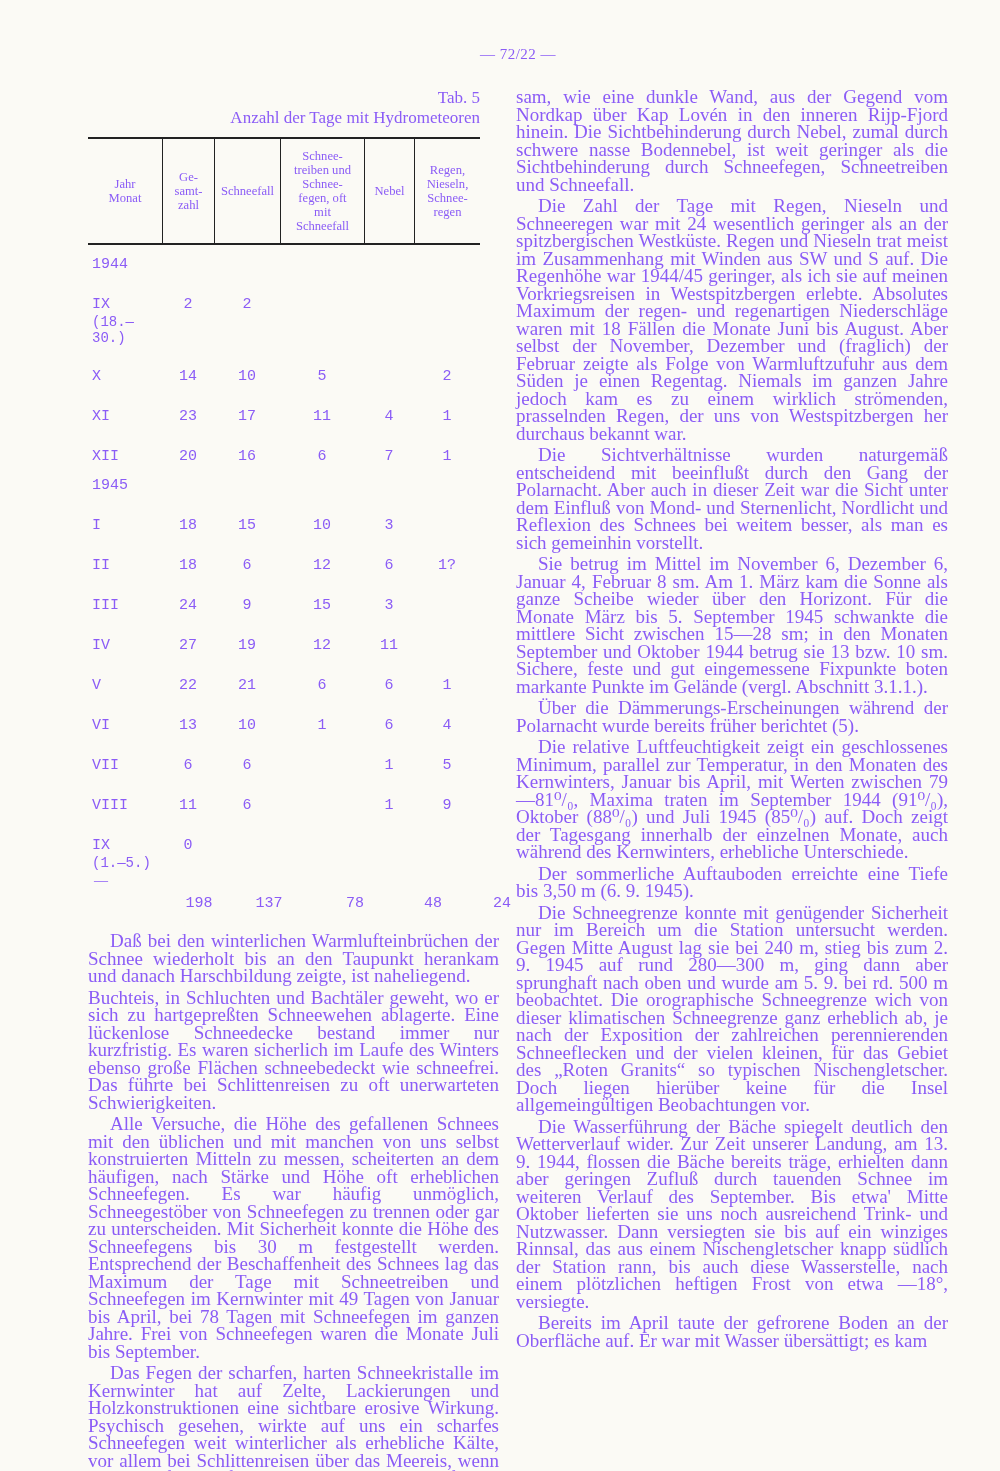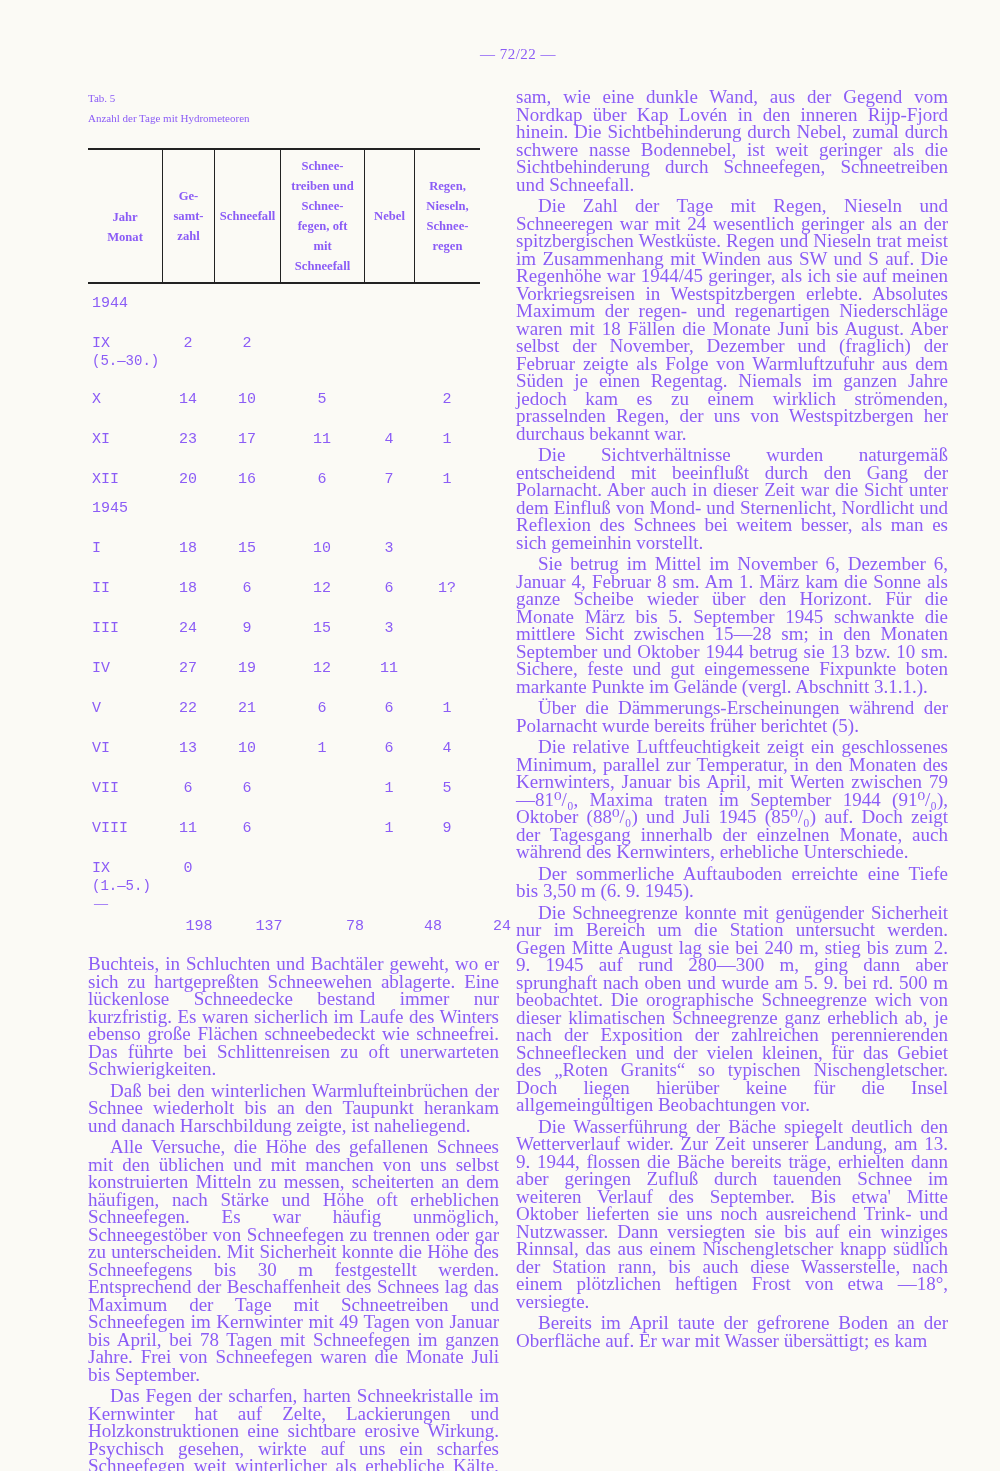--- a/index.html
+++ b/index.html
@@ -23,38 +23,37 @@
     text-align:center; font-size:15px; letter-spacing:.5px;
   }
   .columns {
     position:absolute; top:88px; left:88px; width:860px;
     display:flex; gap:17px;
   }
   .col-left  { width:411px; flex:0 0 411px; }
   .col-right { width:432px; flex:0 0 432px; }
 
   
-  .tab-caption { width:392px; text-align:left; font-size:11px; line-height:20px; margin-bottom:20px; }
+  .tab-caption { width:392px; text-align:right; font-size:17px; line-height:20px; margin-bottom:9px; }
 
   
   .htable { width:392px; }
   .thead {
     display:grid;
     grid-template-columns:74px 52px 66px 84px 50px 66px;
     border-top:2px solid #222; border-bottom:2px solid #222;
   }
   .thcell {
     display:flex; align-items:center; justify-content:center;
     text-align:center; white-space:pre-line;
-    font-size:12.6px; line-height:20px;
+    font-size:12.6px; line-height:14px;
     padding:6px 2px; min-height:92px;
     border-left:1px solid #222;
-    font-weight:bold;
-  }
-  .thcell:first-child { border-left:none;margin-top:21px; }
+  }
+  .thcell:first-child { border-left:none; }
 
   .trow {
     display:grid;
     grid-template-columns:74px 52px 66px 84px 50px 66px;
     font-size:15px; line-height:18px;font-family:Liberation Mono, monospace;
   }
   .tbody .trow { margin-top:22px; }
   .tbody .trow.srow { margin-top:11px; }
   .tbody { margin-top:4px; }
   .tcell.num { text-align:center; }
@@ -113,21 +112,21 @@
         <div class="tbody">
             <div class="trow srow">
               <div class="tcell lab">1944</div>
               <div class="tcell num"></div>
               <div class="tcell num"></div>
               <div class="tcell num"></div>
               <div class="tcell num"></div>
               <div class="tcell num"></div>
             </div>
             <div class="trow">
-              <div class="tcell lab">IX<div class="sub">(5.—30.)</div></div>
+              <div class="tcell lab">IX<div class="sub">(18.—30.)</div></div>
               <div class="tcell num">2</div>
               <div class="tcell num">2</div>
               <div class="tcell num"></div>
               <div class="tcell num"></div>
               <div class="tcell num"></div>
             </div>
             <div class="trow">
               <div class="tcell lab">X</div>
               <div class="tcell num">14</div>
               <div class="tcell num">10</div>
@@ -237,22 +236,22 @@
             <div class="tcell lab"></div>
             <div class="tcell num">198</div>
             <div class="tcell num">137</div>
             <div class="tcell num">78</div>
             <div class="tcell num">48</div>
             <div class="tcell num">24</div>
           </div>
       </div>
 
       <div class="textflow">
+          <p class="para indent">Daß bei den winterlichen Warmlufteinbrüchen der Schnee wiederholt bis an den Taupunkt herankam und danach Harschbildung zeigte, ist naheliegend.</p>
           <p class="para">Buchteis, in Schluchten und Bachtäler geweht, wo er sich zu hartgepreßten Schneewehen ablagerte. Eine lückenlose Schneedecke bestand immer nur kurzfristig. Es waren sicherlich im Laufe des Winters ebenso große Flächen schneebedeckt wie schneefrei. Das führte bei Schlittenreisen zu oft unerwarteten Schwierigkeiten.</p>
-          <p class="para indent">Daß bei den winterlichen Warmlufteinbrüchen der Schnee wiederholt bis an den Taupunkt herankam und danach Harschbildung zeigte, ist naheliegend.</p>
           <p class="para indent">Alle Versuche, die Höhe des gefallenen Schnees mit den üblichen und mit manchen von uns selbst konstruierten Mitteln zu messen, scheiterten an dem häufigen, nach Stärke und Höhe oft erheblichen Schneefegen. Es war häufig unmöglich, Schneegestöber von Schneefegen zu trennen oder gar zu unterscheiden. Mit Sicherheit konnte die Höhe des Schneefegens bis 30 m festgestellt werden. Entsprechend der Beschaffenheit des Schnees lag das Maximum der Tage mit Schneetreiben und Schneefegen im Kernwinter mit 49 Tagen von Januar bis April, bei 78 Tagen mit Schneefegen im ganzen Jahre. Frei von Schneefegen waren die Monate Juli bis September.</p>
           <p class="para indent">Das Fegen der scharfen, harten Schneekristalle im Kernwinter hat auf Zelte, Lackierungen und Holzkonstruktionen eine sichtbare erosive Wirkung. Psychisch gesehen, wirkte auf uns ein scharfes Schneefegen weit winterlicher als erhebliche Kälte, vor allem bei Schlittenreisen über das Meereis, wenn im gleichförmig fegenden Schnee Mannschaft und Reiseziel verschwanden. Die Zahl der Nebeltage ist gering in den Monaten Januar bis März (12), sie zeigte eine Häufung von Mai bis Juni (20) und im November und Dezember (zusammen 11). Für das Auftreten des Nebels ist in vielen Fällen das Vorhandensein eines offenen Meeres maßgeblich. Er trat, außer bei Windstillen, im engeren Fjordbereich, bei mäßigen Winden vorwiegend aus nordwestlicher Richtung auf und wälzte sich dann lang-</p>
         </div>
     </div>
 
     <div class="col-right">
       <div class="textflow">
           <p class="para">sam, wie eine dunkle Wand, aus der Gegend vom Nordkap über Kap Lovén in den inneren Rijp-Fjord hinein. Die Sichtbehinderung durch Nebel, zumal durch schwere nasse Bodennebel, ist weit geringer als die Sichtbehinderung durch Schneefegen, Schneetreiben und Schneefall.</p>
           <p class="para indent">Die Zahl der Tage mit Regen, Nieseln und Schneeregen war mit 24 wesentlich geringer als an der spitzbergischen Westküste. Regen und Nieseln trat meist im Zusammenhang mit Winden aus SW und S auf. Die Regenhöhe war 1944/45 geringer, als ich sie auf meinen Vorkriegsreisen in Westspitzbergen erlebte. Absolutes Maximum der regen- und regenartigen Niederschläge waren mit 18 Fällen die Monate Juni bis August. Aber selbst der November, Dezember und (fraglich) der Februar zeigte als Folge von Warmluftzufuhr aus dem Süden je einen Regentag. Niemals im ganzen Jahre jedoch kam es zu einem wirklich strömenden, prasselnden Regen, der uns von Westspitzbergen her durchaus bekannt war.</p>
           <p class="para indent">Die Sichtverhältnisse wurden naturgemäß entscheidend mit beeinflußt durch den Gang der Polarnacht. Aber auch in dieser Zeit war die Sicht unter dem Einfluß von Mond- und Sternenlicht, Nordlicht und Reflexion des Schnees bei weitem besser, als man es sich gemeinhin vorstellt.</p>

